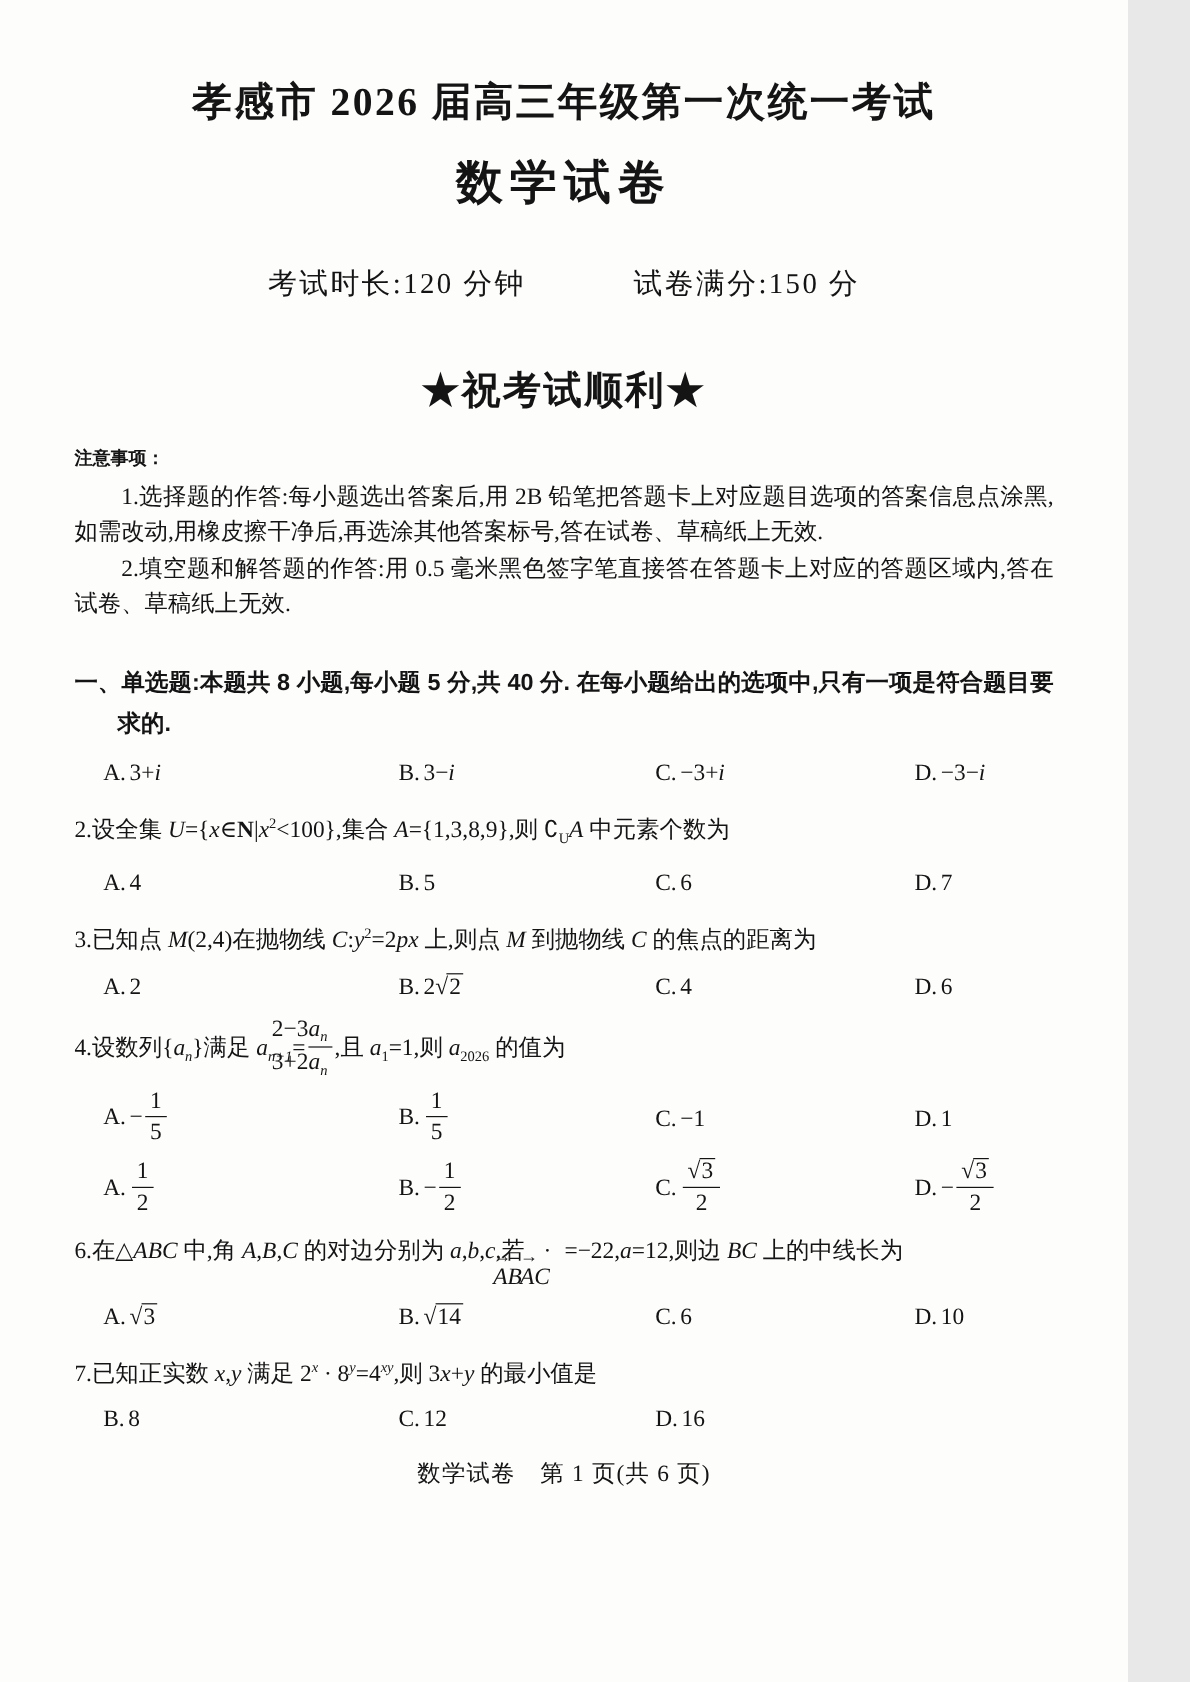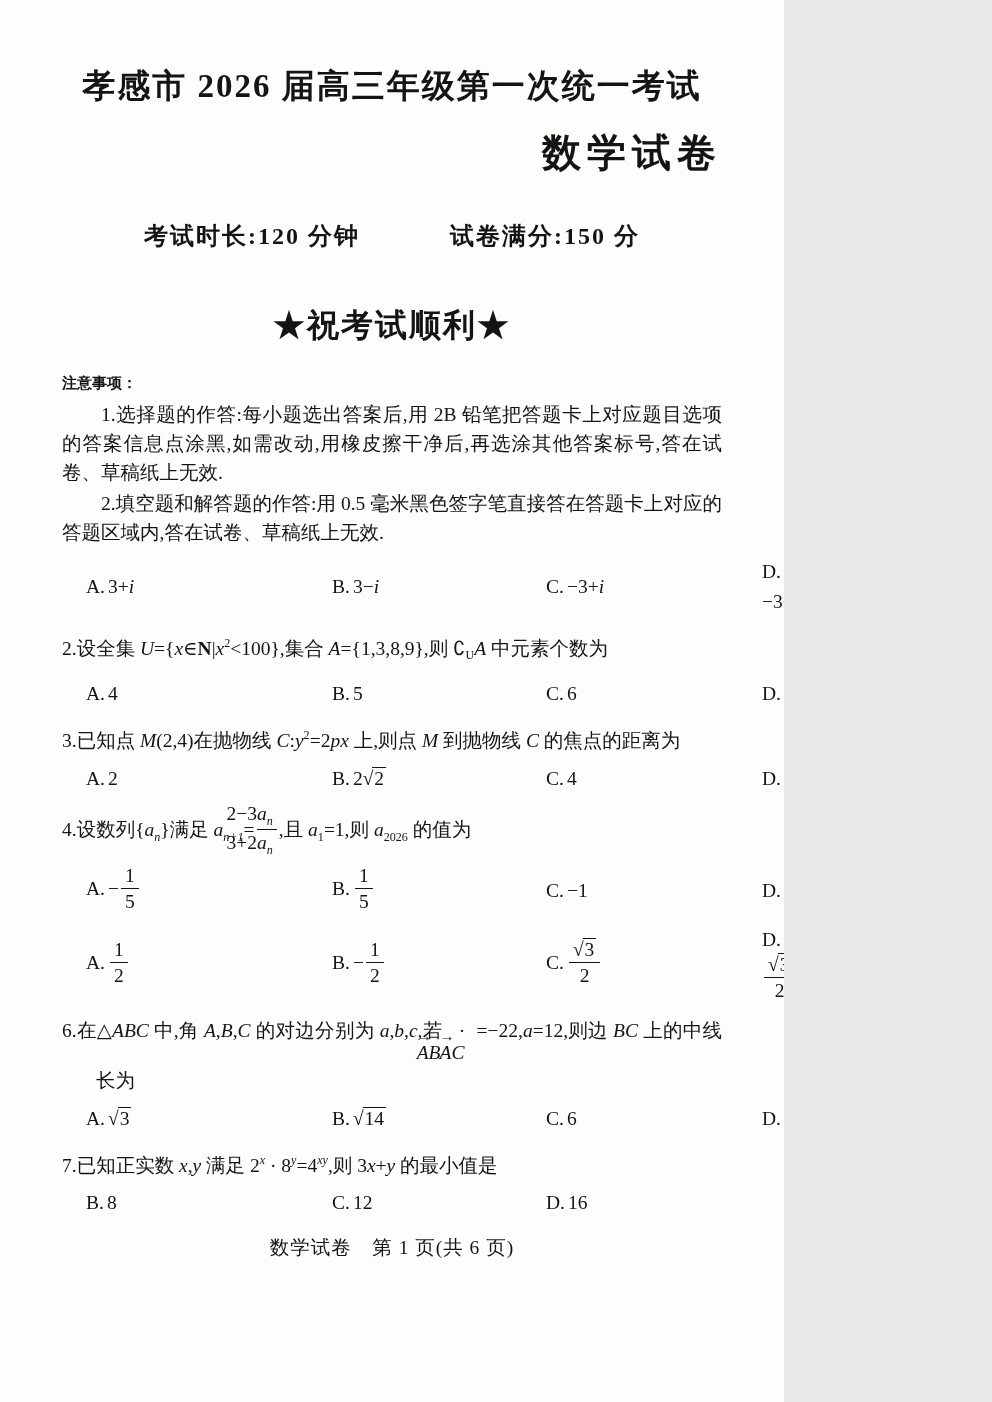--- a/index.html
+++ b/index.html
@@ -1,51 +1,51 @@
 <!DOCTYPE html>
 <html><head>
 <meta charset="utf-8">
 <style>
   * { margin: 0; padding: 0; box-sizing: border-box; }
   html, body { background: #e8e8e8; }
   body { width: 992px; }
   .page {
     position: relative;
-    width: 784px;
+    width: 940px;
     height: 1402px;
     background: #fdfdfc;
     color: #141414;
     overflow: hidden;
     font-family: "Liberation Serif", "DejaVu Serif", serif;
     font-size: 19.5px;
     padding: 66px 62px 0 62px;
   }
   
   .exam-title {
     text-align: center;
     font-size: 33px;
     font-weight: bold;
     letter-spacing: 2px;
     line-height: 40px;
   }
   .paper-title {
-    text-align: right;
+    text-align: center;
     font-size: 39px;
     font-weight: bold;
     letter-spacing: 6px;
     line-height: 46px;
     margin-top: 24px;
   }
   .info-line {
     display: flex;
     justify-content: center;
     gap: 90px;
     margin-top: 44px;
     font-size: 24px;
-    font-weight: bold;
+    font-weight: normal;
     letter-spacing: 2px;
   }
   .wish {
     text-align: center;
     font-size: 32px;
     font-weight: bold;
     letter-spacing: 2px;
     margin-top: 52px;
   }
   
@@ -144,20 +144,21 @@
     </div>
     <div class="wish">★祝考试顺利★</div>
   </div>
 
   <div class="notice">
     <div class="notice-title">注意事项：</div>
     <p>1.选择题的作答:每小题选出答案后,用 2B 铅笔把答题卡上对应题目选项的答案信息点涂黑,如需改动,用橡皮擦干净后,再选涂其他答案标号,答在试卷、草稿纸上无效.</p>
     <p>2.填空题和解答题的作答:用 0.5 毫米黑色签字笔直接答在答题卡上对应的答题区域内,答在试卷、草稿纸上无效.</p>
   </div>
 
+  <div class="section-heading">一、单选题:本题共 8 小题,每小题 5 分,共 40 分. 在每小题给出的选项中,只有一项是符合题目要求的.</div>
 
   <div id="questions">
       <div class="question">
         <div class="options">
           <span class="opt"><span class="opt-label">A.</span><span class="opt-content">3+<span class="mi">i</span></span></span>
           <span class="opt"><span class="opt-label">B.</span><span class="opt-content">3−<span class="mi">i</span></span></span>
           <span class="opt"><span class="opt-label">C.</span><span class="opt-content">−3+<span class="mi">i</span></span></span>
           <span class="opt"><span class="opt-label">D.</span><span class="opt-content">−3−<span class="mi">i</span></span></span>
         </div>
       </div>

